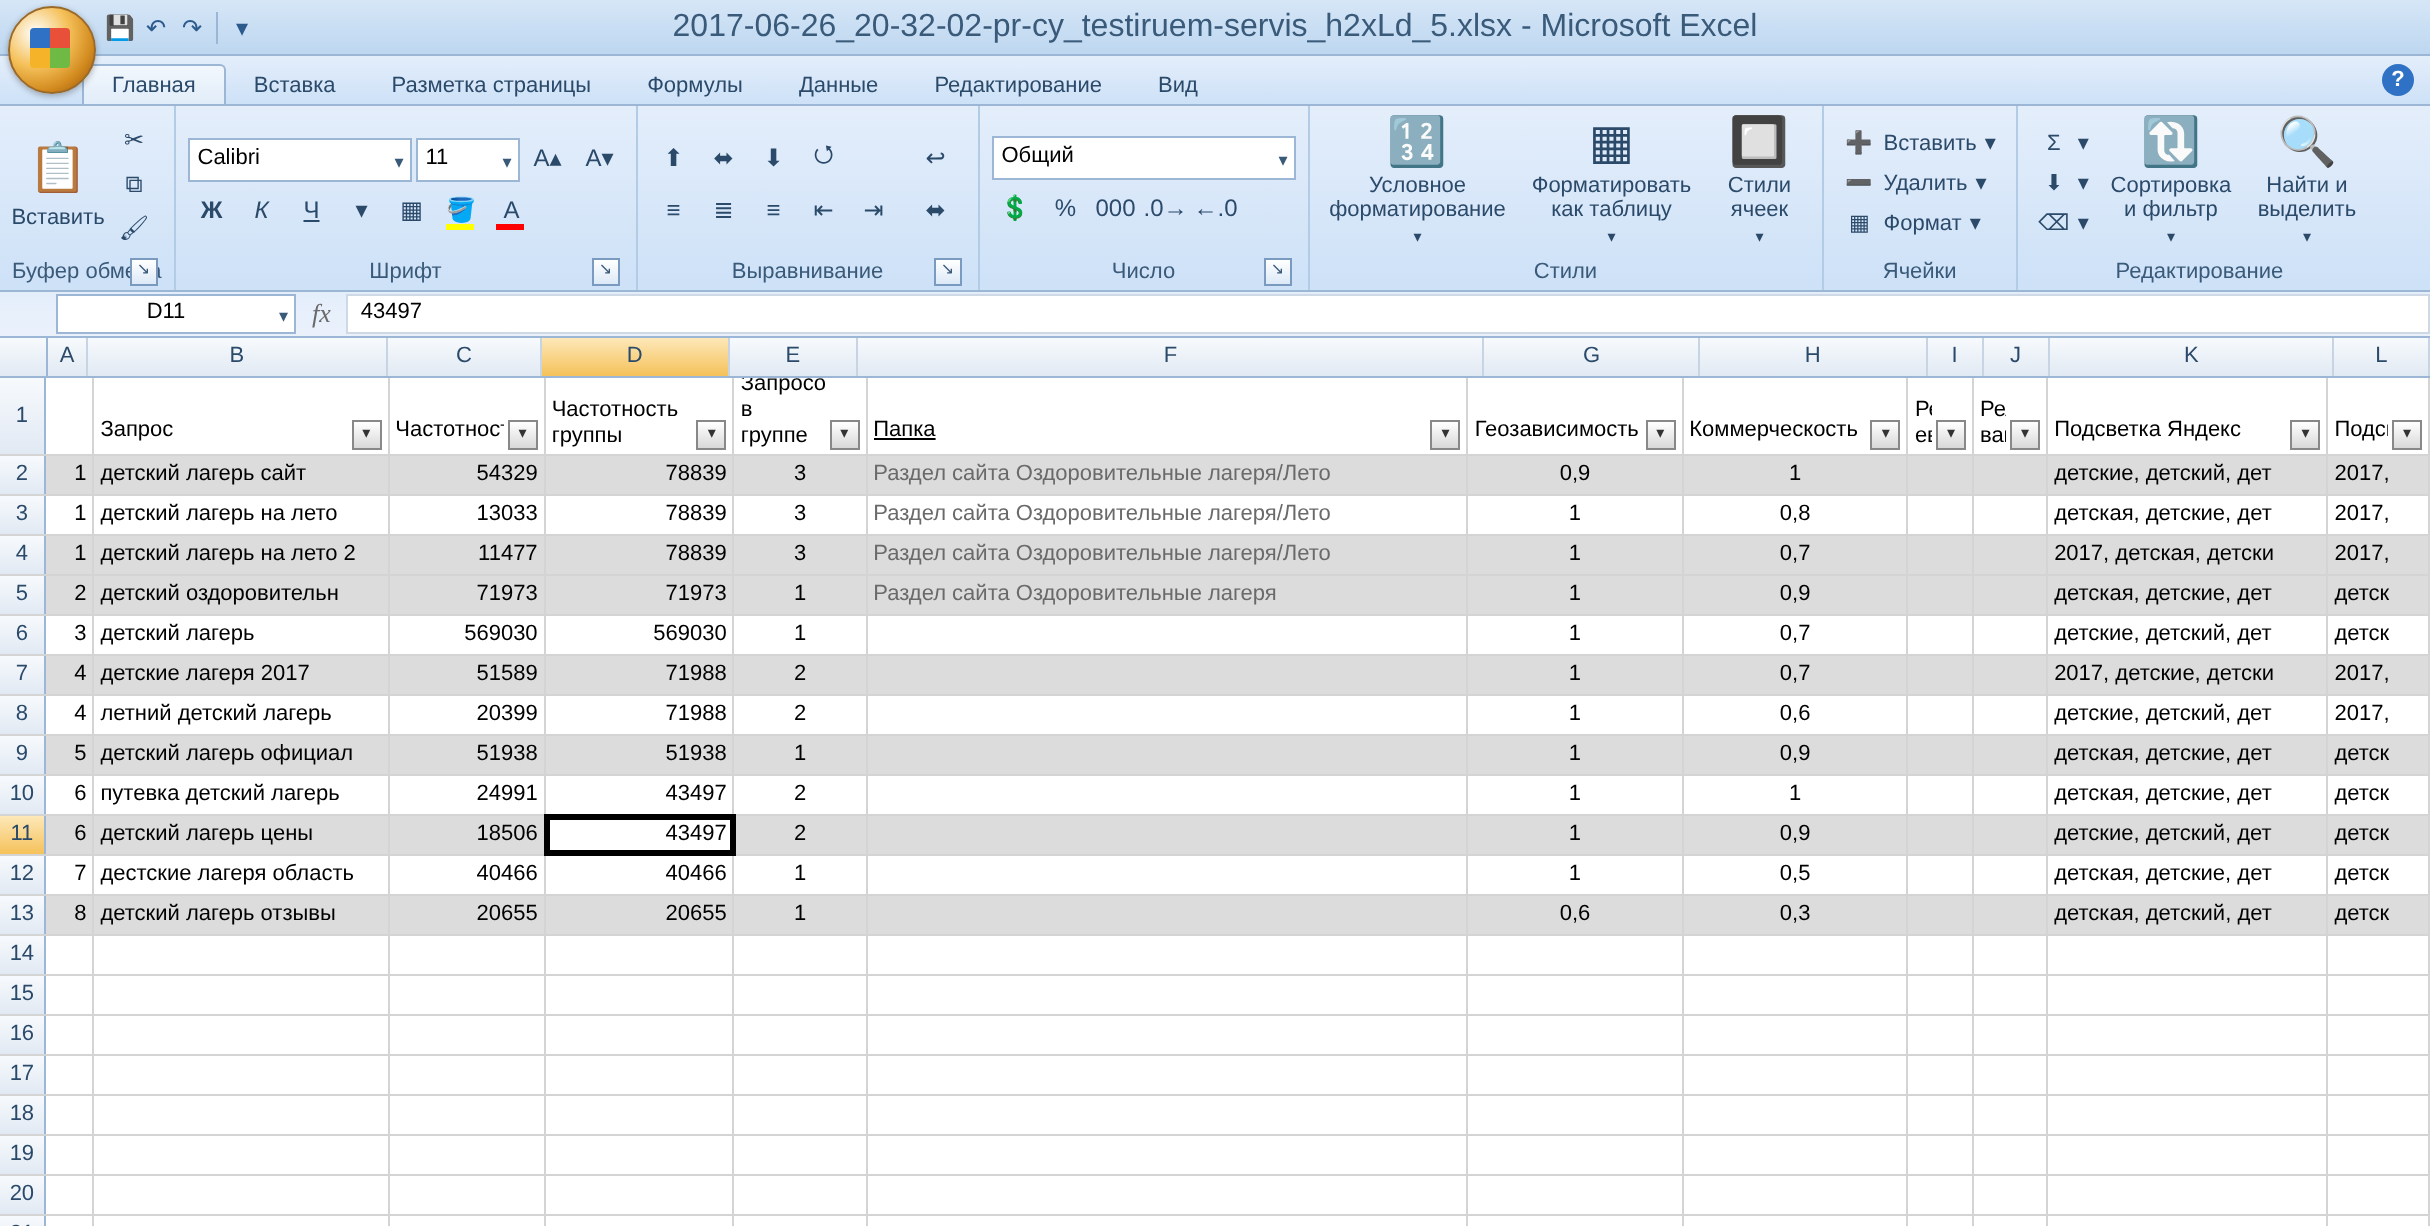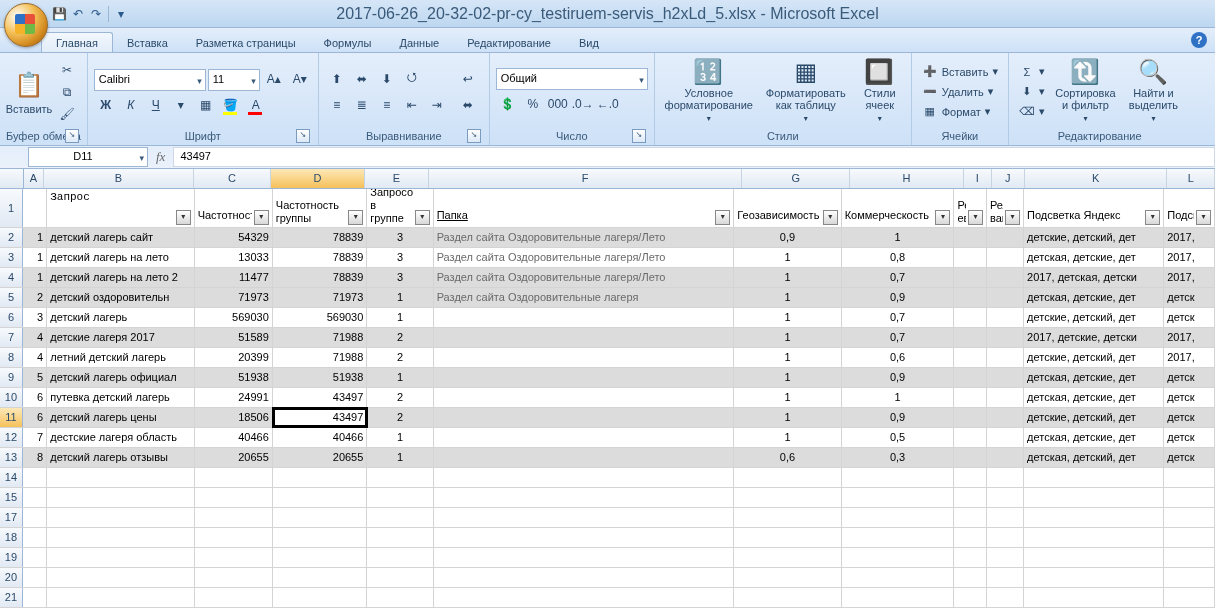--- a/index.html
+++ b/index.html
@@ -244,21 +244,21 @@
       <div class="colhead col-K">K</div>
       <div class="colhead col-L">L</div>
     </div>
     <div class="gridbody" id="gridbody">
         <div class="grow" style="height: 38px;">
           <div class="rowhead" style="line-height:38px">1</div>
           <div class="hcell col-A">
             <span class="txt" style="align-self: flex-end; padding-bottom: 2px;"></span>
           </div>
           <div class="hcell col-B">
-            <span class="txt" style="align-self: flex-end; padding-bottom: 20px; font-family: Liberation Mono, monospace;">Запрос</span>
+            <span class="txt" style="align-self: flex-end; padding-bottom: 2px;">Запрос</span>
             <span class="filter" style="align-self: flex-end; margin-bottom: 2px;">▾</span>
           </div>
           <div class="hcell col-C">
             <span class="txt" style="align-self: flex-end; padding-bottom: 2px;">Частотность</span>
             <span class="filter" style="align-self: flex-end; margin-bottom: 2px;">▾</span>
           </div>
           <div class="hcell col-D">
             <span class="txt" style="white-space: normal; line-height: 13px; align-self: flex-end; padding-bottom: 2px;">Частотность группы</span>
             <span class="filter" style="align-self: flex-end; margin-bottom: 2px;">▾</span>
           </div>
@@ -499,20 +499,35 @@
           <div class="cell col-E"></div>
           <div class="cell col-F"></div>
           <div class="cell col-G"></div>
           <div class="cell col-H"></div>
           <div class="cell col-I"></div>
           <div class="cell col-J"></div>
           <div class="cell col-K"></div>
           <div class="cell col-L"></div>
         </div>
         <div class="grow">
+          <div class="rowhead">16</div>
+          <div class="cell col-A"></div>
+          <div class="cell col-B"></div>
+          <div class="cell col-C"></div>
+          <div class="cell col-D"></div>
+          <div class="cell col-E"></div>
+          <div class="cell col-F"></div>
+          <div class="cell col-G"></div>
+          <div class="cell col-H"></div>
+          <div class="cell col-I"></div>
+          <div class="cell col-J"></div>
+          <div class="cell col-K"></div>
+          <div class="cell col-L"></div>
+        </div>
+        <div class="grow">
           <div class="rowhead">17</div>
           <div class="cell col-A"></div>
           <div class="cell col-B"></div>
           <div class="cell col-C"></div>
           <div class="cell col-D"></div>
           <div class="cell col-E"></div>
           <div class="cell col-F"></div>
           <div class="cell col-G"></div>
           <div class="cell col-H"></div>
           <div class="cell col-I"></div>

